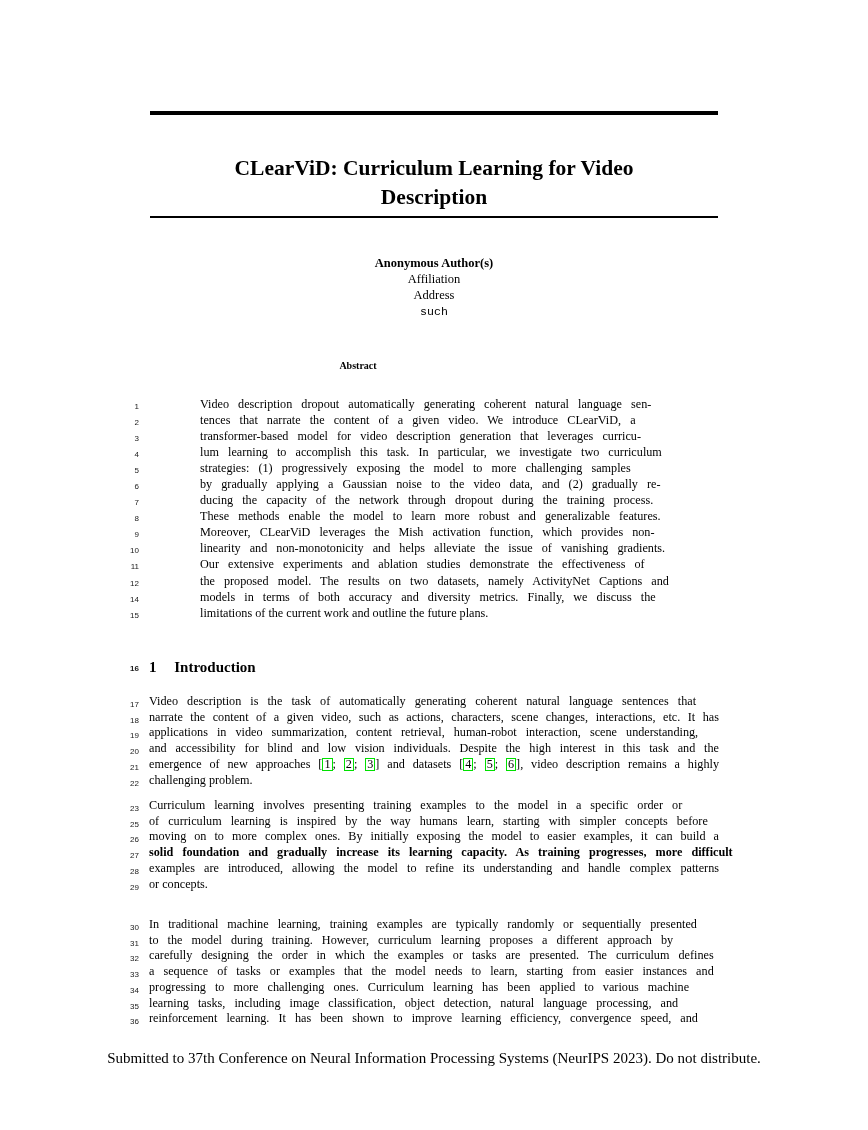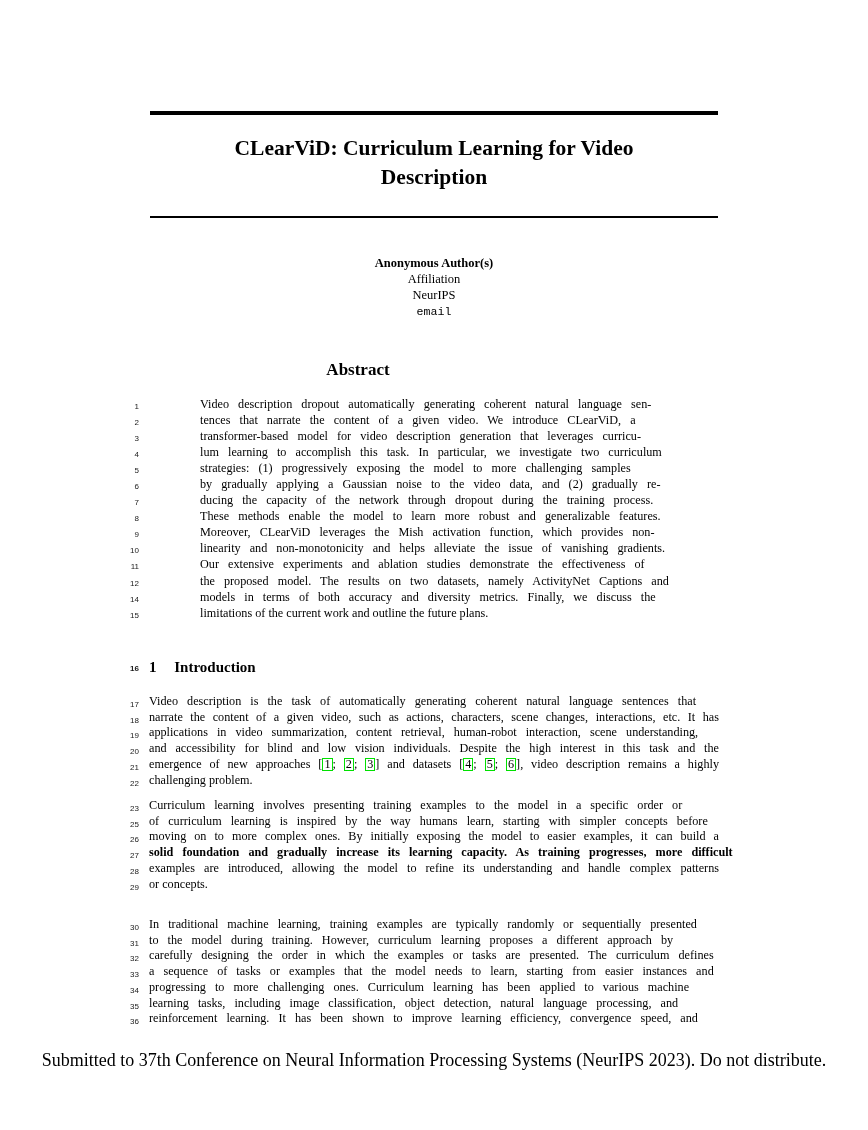--- a/index.html
+++ b/index.html
@@ -6,30 +6,30 @@
   .page {
     position:relative; width:868px; height:1130px; background:#ffffff;
     font-family:"Liberation Serif", serif; color:#000; overflow:hidden;
   }
   .rule-thick { position:absolute; left:150px; top:111px; width:568px; height:4px; background:#000; }
   .rule-thin  { position:absolute; left:150px; top:216px; width:568px; height:2px; background:#000; }
   .title {
     position:absolute; left:150px; top:134px; width:568px; margin:0;
     text-align:center; font-size:21.5px; font-weight:700; line-height:29px;
   }
-  .title-inner { display:inline-block; max-width:480px; }
+  .title-inner { display:inline-block; max-width:480px;margin-top:20px; }
   .authors {
     position:absolute; left:0; top:255px; width:868px; text-align:center;
     font-size:12.5px; line-height:16.2px;
   }
   .author-name { font-weight:700; }
   .author-email { font-family:"Liberation Mono", monospace; font-size:11.6px; }
   .abs-heading {
     position:absolute; left:0; top:360px; width:716px; text-align:center;
-    font-size:17px; font-weight:700;
+    font-size:10px; font-weight:700;
   }
   .abstract {
     position:absolute; left:200px; top:396px; width:470px;
     font-size:12.2px; line-height:16.05px;
   }
   .para {
     position:absolute; left:149px; width:570px;
     font-size:12.2px; line-height:15.7px;
   }
   #para-0 { top:694px; }
@@ -48,36 +48,36 @@
     font-size:15px; font-weight:700;
   }
   .sec-heading .lineno { left:-30px; top:5px; }
   .sec-num { margin-right:14px; }
   .cite {
     display:inline-block; border:1px solid #00e000; padding:0 1px;
     line-height:11px;
   }
   .footer {
     position:absolute; left:0; top:1050px; width:868px; text-align:center;
-    font-size:18px;
+    font-size:15px;
   }
 </style>
 </head>
 <body>
 
 <div class="page">
   <div class="rule-thick"></div>
   <h1 class="title"><span class="title-inner">CLearViD: Curriculum Learning for Video Description</span></h1>
   <div class="rule-thin"></div>
 
   <div class="authors">
     <div class="author-name">Anonymous Author(s)</div>
     <div class="author-affiliation">Affiliation</div>
-    <div class="author-address">NeurIPS</div>
-    <div class="author-email">email</div>
+    <div class="author-address">Address</div>
+    <div class="author-email">such</div>
   </div>
 
   <div class="abs-heading">Abstract</div>
   <div class="abstract" id="abstract-lines">
       <div class="line"><span class="lineno">1</span><span class="ltext" style="word-spacing: 6px;">Video description dropout automatically generating coherent natural language sen-</span></div>
       <div class="line"><span class="lineno">2</span><span class="ltext" style="word-spacing: 6px; text-align: center;">tences that narrate the content of a given video. We introduce CLearViD, a</span></div>
       <div class="line"><span class="lineno">3</span><span class="ltext" style="word-spacing: 6px;">transformer-based model for video description generation that leverages curricu-</span></div>
       <div class="line"><span class="lineno">4</span><span class="ltext" style="word-spacing: 6px;">lum learning to accomplish this task. In particular, we investigate two curriculum</span></div>
       <div class="line"><span class="lineno">5</span><span class="ltext" style="word-spacing: 6px;">strategies: (1) progressively exposing the model to more challenging samples</span></div>
       <div class="line"><span class="lineno">6</span><span class="ltext" style="word-spacing: 6px;">by gradually applying a Gaussian noise to the video data, and (2) gradually re-</span></div>

